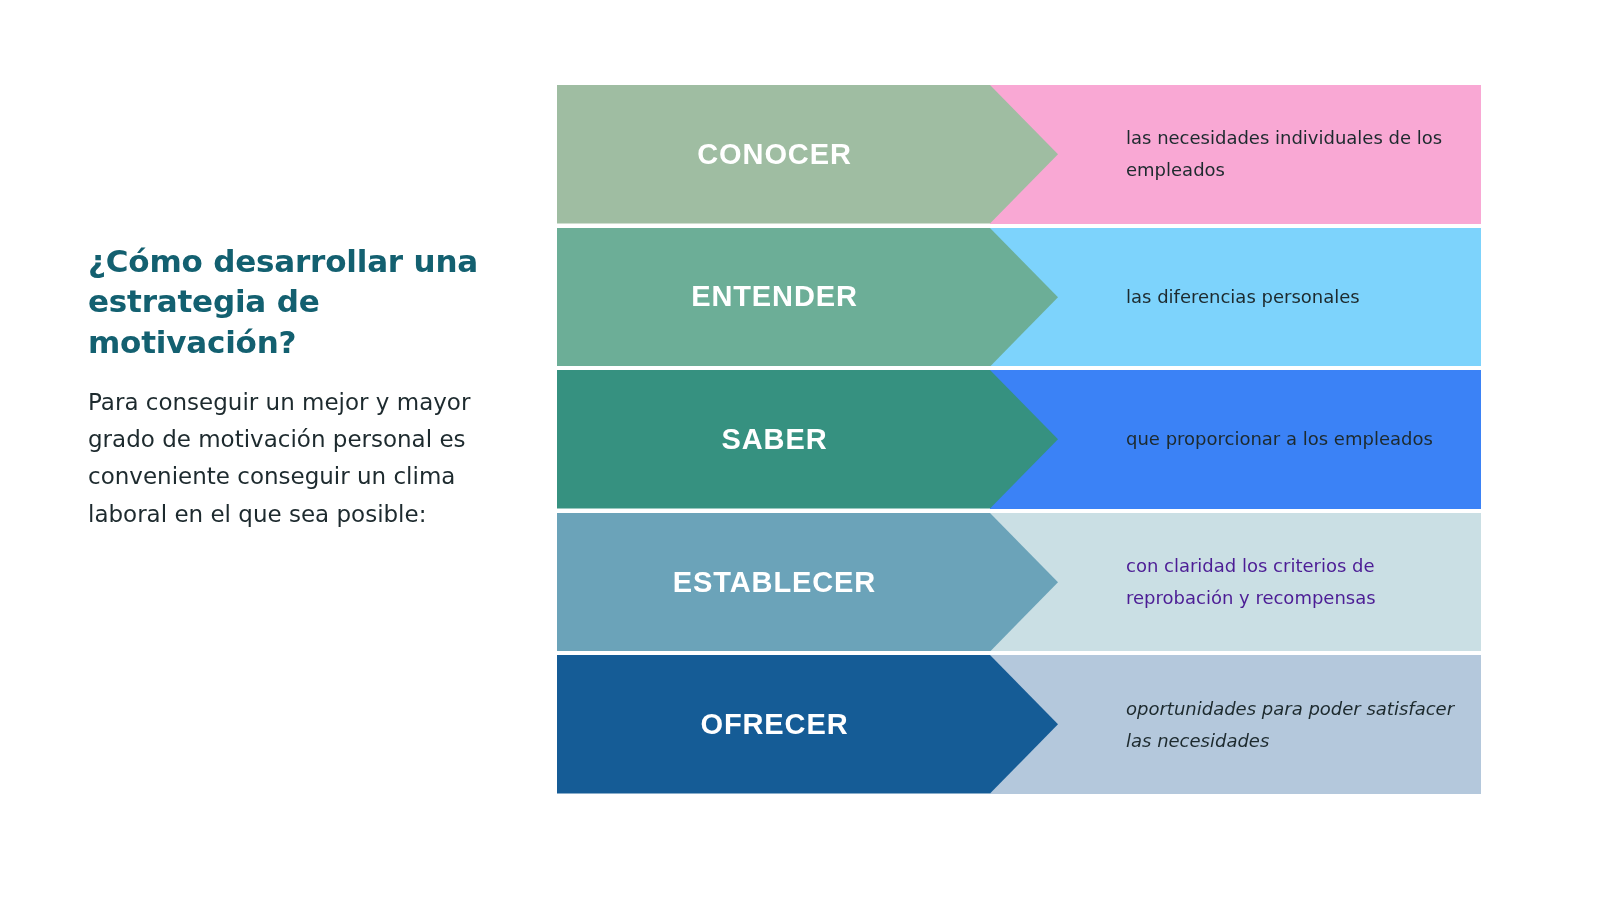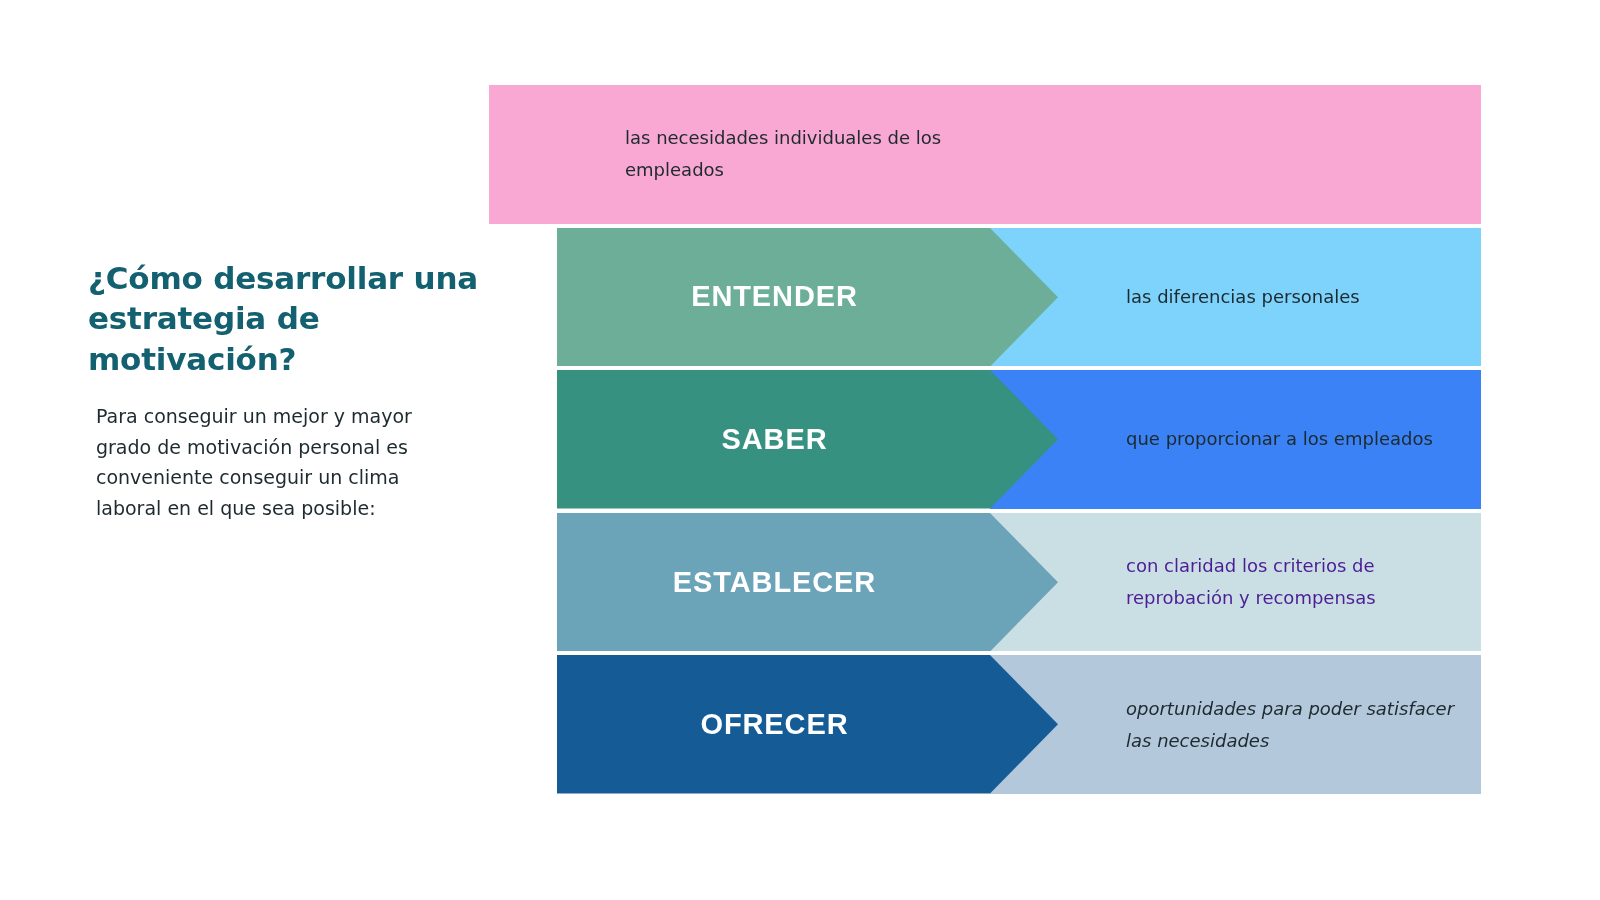--- a/index.html
+++ b/index.html
@@ -19,38 +19,38 @@
     position: relative;
     width: 1600px;
     height: 900px;
     background: #ffffff;
   }
 
   
   #left-column {
     position: absolute;
     left: 88px;
-    top: 258px;
+    top: 241px;
     width: 390px;
   }
 
   #page-title {
     margin: 0 0 22px 0;
     font-family: "DejaVu Sans", sans-serif;
     font-size: 31px;
     font-weight: bold;
     line-height: 1.30;
     letter-spacing: -0.2px;
     color: #136070;
   }
 
   #intro-paragraph {
-    margin: 8px;
-    font-family: "DejaVu Sans", sans-serif;
-    font-size: 19px;
+    margin: 0;
+    font-family: "DejaVu Sans", sans-serif;
+    font-size: 23px;
     font-weight: normal;
     line-height: 1.62;
     color: #1d2a2e;
   }
 
   
   #funnel {
     position: absolute;
     left: 557px;
     top: 85px;
@@ -129,20 +129,26 @@
 <div id="slide">
 
   <div id="left-column">
     <h1 id="page-title" style="color: rgb(19, 96, 112);">¿Cómo desarrollar una estrategia de motivación?</h1>
     <p id="intro-paragraph" style="color: rgb(29, 42, 46);">Para conseguir un mejor y mayor grado de motivación personal es conveniente conseguir un clima laboral en el que sea posible:</p>
   </div>
 
   <div id="funnel">
 
     <div class="funnel-row">
+      <div class="row-arrow">
+        <svg class="arrow-shape" viewBox="0 0 501 140" preserveAspectRatio="none">
+          <polygon class="arrow-poly" points="0,0 433,0 501,70 433,140 0,140" fill="#9fbda2"></polygon>
+        </svg>
+        <span class="row-label">CONOCER</span>
+      </div>
       <div class="row-panel" style="background: #f9a8d4;">
         <span class="row-desc" style="color: rgb(29, 42, 46);">las necesidades individuales de los empleados</span>
       </div>
     </div>
 
     <div class="funnel-row">
       <div class="row-arrow">
         <svg class="arrow-shape" viewBox="0 0 501 140" preserveAspectRatio="none">
           <polygon class="arrow-poly" points="0,0 433,0 501,70 433,140 0,140" fill="#6cae97"></polygon>
         </svg>

